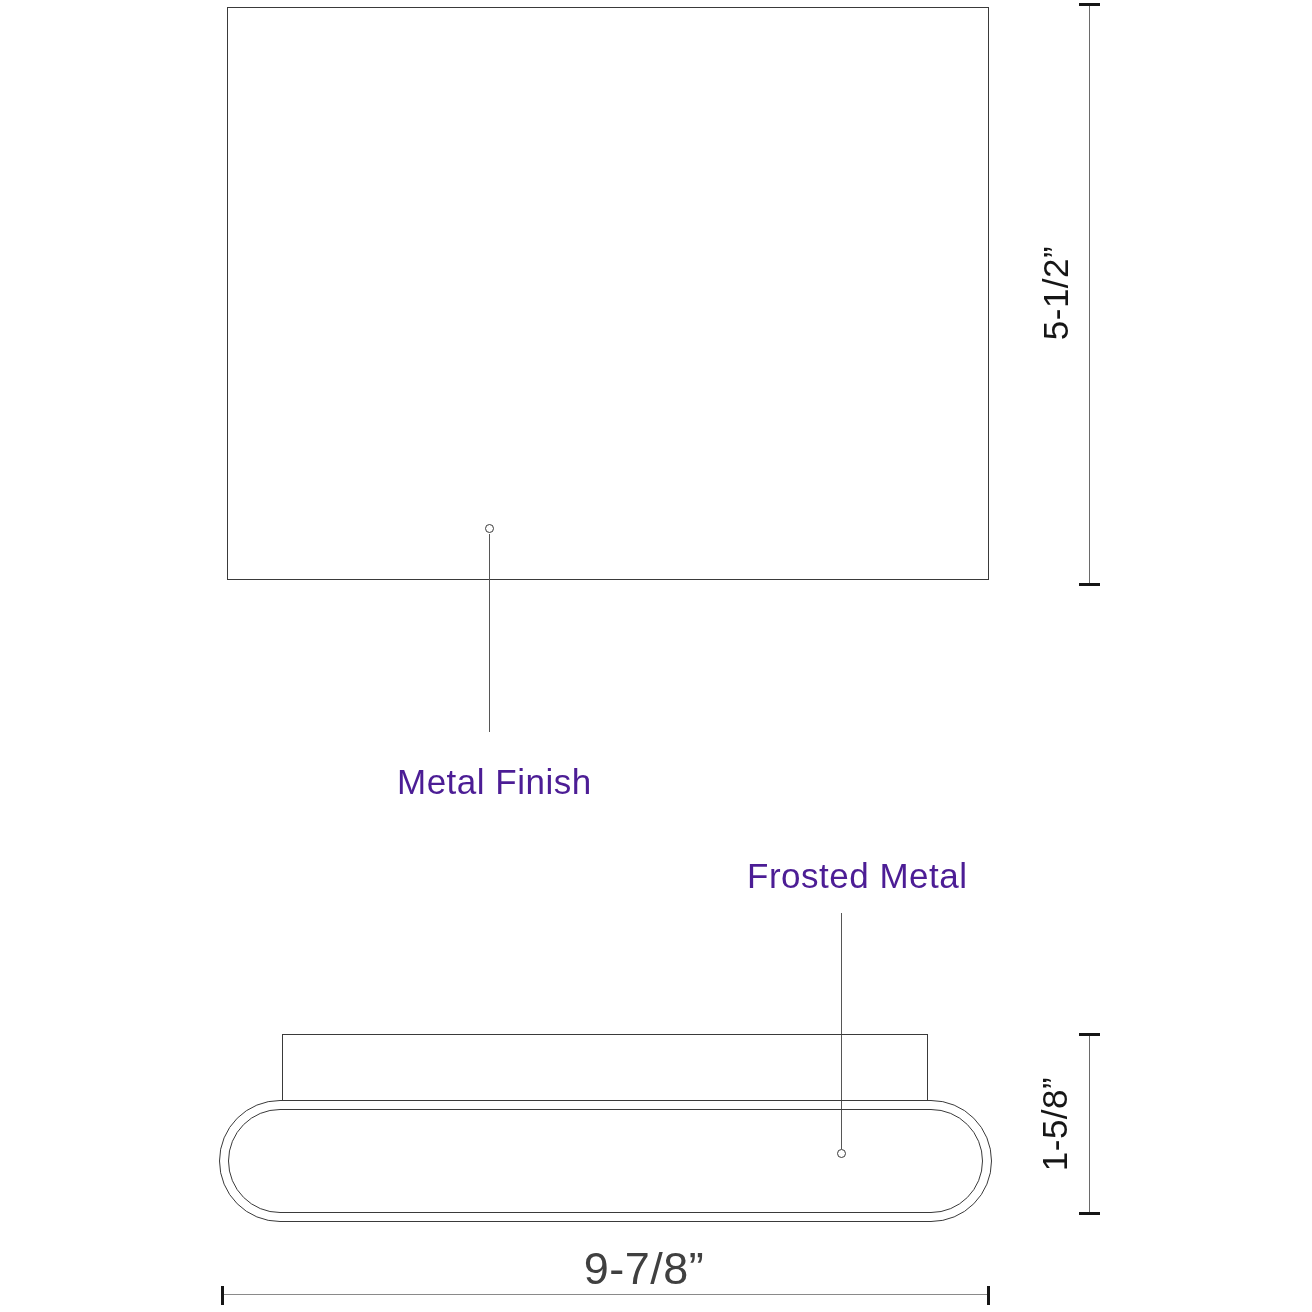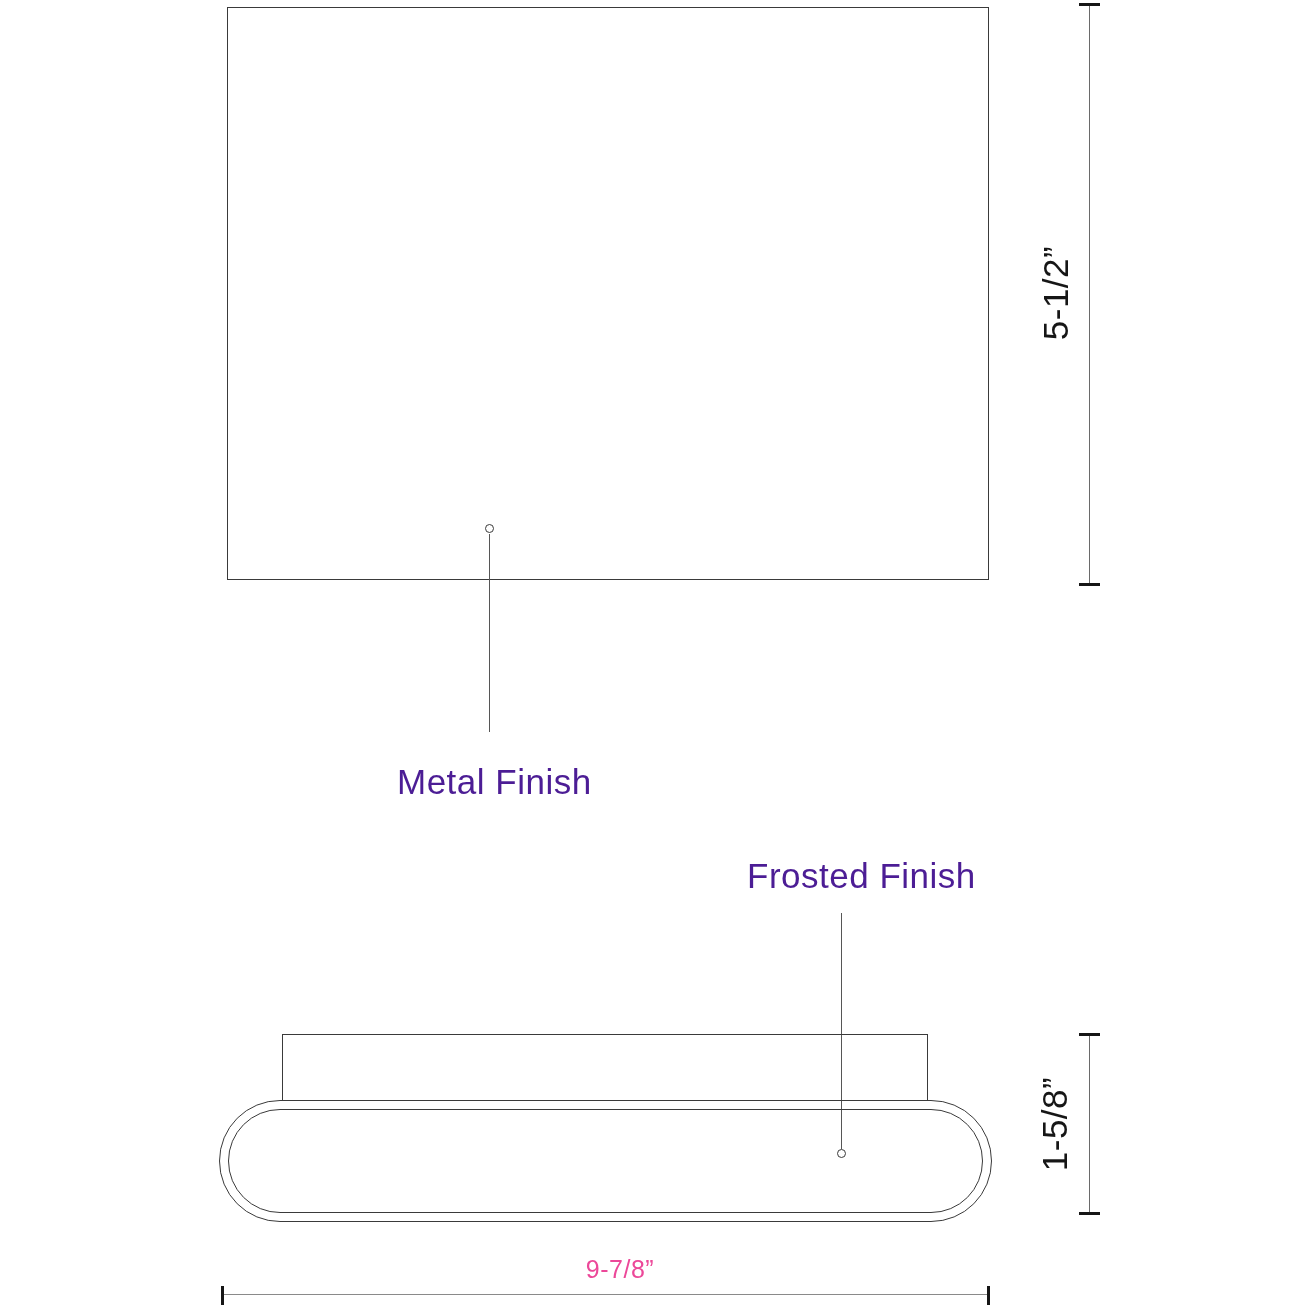--- a/index.html
+++ b/index.html
@@ -69,44 +69,45 @@
   .dim-label-v {
     position: absolute;
     font-size: 35px;
     color: #161616;
     white-space: nowrap;
     letter-spacing: 0.5px;
     transform: translate(-50%, -50%) rotate(-90deg);
   }
   .dim-label-h {
     position: absolute;
-    font-size: 25px;
-    color: #ec4899;
+    font-size: 45px;
+    color: #404040;
     white-space: nowrap;
     letter-spacing: 0.5px;
     transform: translate(-50%, -50%);
+    margin-left: 24px;
   }
 </style>
 </head>
 <body>
 
 <div class="canvas">
 
   <div class="outline" style="left:227px; top:7px; width:762px; height:573px;"></div>
 
   <div class="callout-dot" style="left:485px; top:524px;"></div>
   <div class="leader-line-v" style="left:489px; top:534px; height:198px;"></div>
   <div class="label" style="left:397px; top:762px;">Metal Finish</div>
 
   <div class="dim-line-v" style="left:1089px; top:5px; height:580px;"></div>
   <div class="tick-h" style="left:1079px; top:3px;"></div>
   <div class="tick-h" style="left:1079px; top:583px;"></div>
   <div class="dim-label-v" style="left:1056px; top:293px;">5-1/2”</div>
 
-  <div class="label" style="left:747px; top:856px;">Frosted Finish</div>
+  <div class="label" style="left:747px; top:856px;">Frosted Metal</div>
   <div class="leader-line-v" style="left:841px; top:913px; height:236px;"></div>
   <div class="callout-dot" style="left:837px; top:1149px;"></div>
 
   <div class="outline" style="left:282px; top:1034px; width:646px; height:67px;"></div>
 
   <div class="outline pill-outer" style="left:219px; top:1100px; width:773px; height:122px;"></div>
   <div class="outline pill-inner" style="left:228px; top:1109px; width:755px; height:104px;"></div>
 
   <div class="dim-line-v" style="left:1089px; top:1035px; height:179px;"></div>
   <div class="tick-h" style="left:1079px; top:1033px;"></div>

